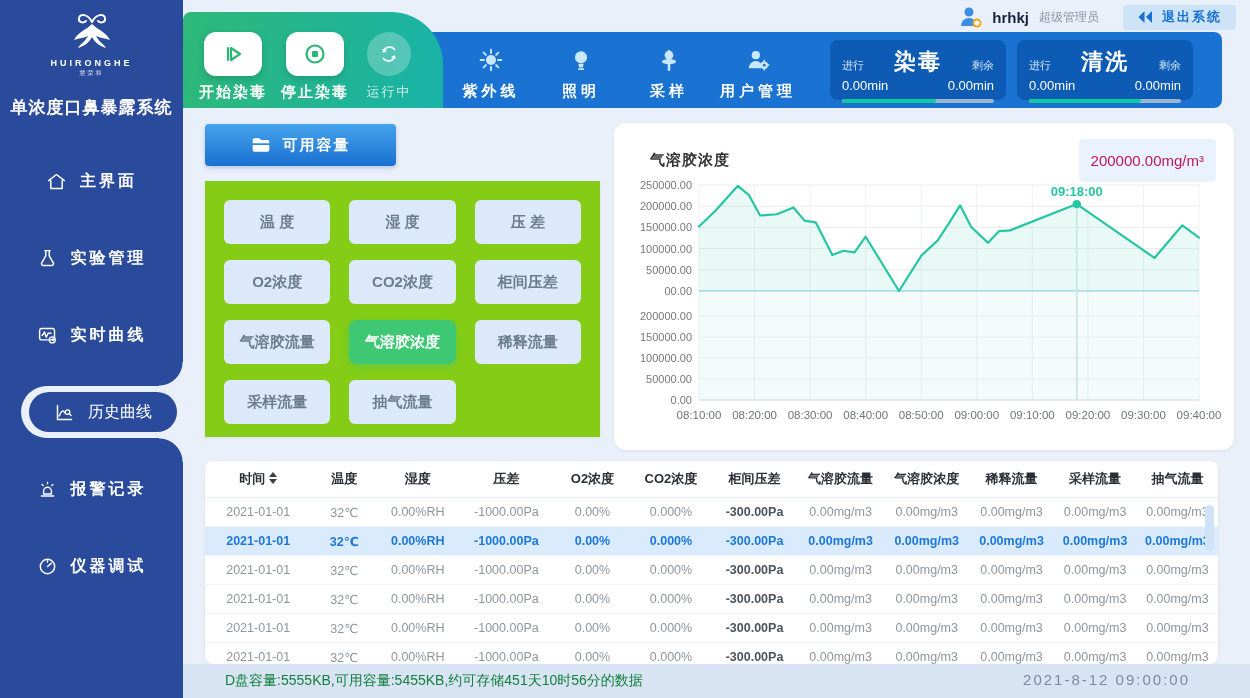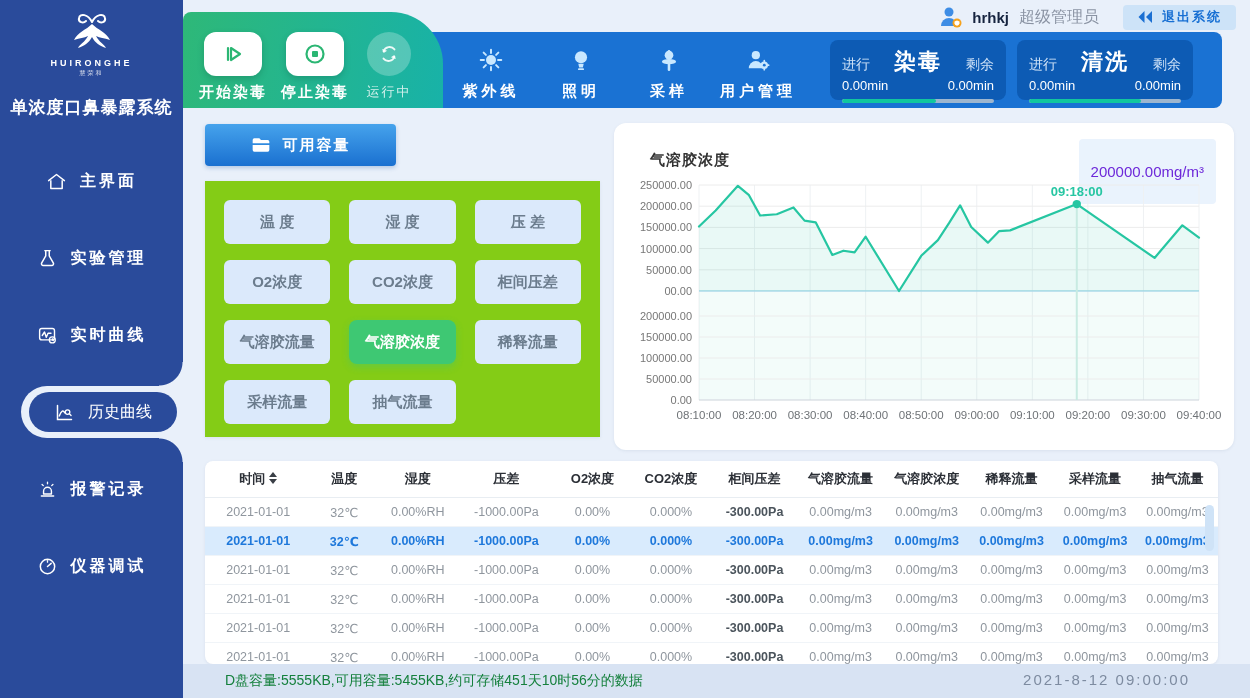--- a/index.html
+++ b/index.html
@@ -28,49 +28,49 @@
   .g-item{position:absolute;top:20px;width:80px;text-align:center;}
   .g-btn{width:58px;height:44px;margin:0 auto;background:#fff;border-radius:12px;display:flex;align-items:center;justify-content:center;box-shadow:0 3px 6px rgba(10,80,60,.25);cursor:pointer;}
   .g-run{width:44px;height:44px;margin:0 auto;background:rgba(255,255,255,.25);border-radius:50%;display:flex;align-items:center;justify-content:center;}
   .g-lbl{margin-top:7px;color:#fff;font-size:15px;font-weight:bold;letter-spacing:2px;}
   .g-lbl.dim{color:rgba(255,255,255,.8);font-size:13px;font-weight:normal;}
   .tool{position:absolute;top:12px;width:96px;text-align:center;cursor:pointer;}
   .tool .t-ico{height:32px;display:flex;align-items:center;justify-content:center;}
   .tool .t-lbl{margin-top:6px;color:#fff;font-size:15px;font-weight:bold;letter-spacing:4px;}
   .pcard{position:absolute;top:8px;width:176px;height:60px;background:#0d5bb4;border-radius:8px;padding:7px 12px 9px;box-sizing:border-box;}
   .pc-row{display:flex;justify-content:space-between;align-items:baseline;color:#fff;}
-  .pc-small{font-size:14px;color:#cfe2f7;}
+  .pc-small{font-size:11px;color:#cfe2f7;}
   .pc-name{font-size:22px;font-weight:bold;letter-spacing:2px;}
   .pc-val{font-size:13px;}
   .pc-bar{height:4px;background:#9db6cf;border-radius:2px;margin-top:6px;overflow:hidden;}
   .pc-fill{height:100%;background:#12c79e;border-radius:2px;}
 
   
   .userbar{position:absolute;top:3px;right:14px;height:28px;display:flex;align-items:center;}
   .u-name{font-size:15px;font-weight:bold;color:#16243f;margin-left:8px;}
-  .u-role{font-size:16px;color:#8a93a3;margin-left:10px;}
+  .u-role{font-size:12px;color:#8a93a3;margin-left:10px;}
   .logout{margin-left:24px;height:25px;background:#cde3f8;border-radius:4px;display:flex;align-items:center;gap:7px;padding:0 14px;color:#176fd3;font-size:13px;font-weight:bold;letter-spacing:2px;cursor:pointer;}
 
   
   .act-btn{position:absolute;top:124px;height:42px;background:linear-gradient(180deg,#46a3ec,#1a70d0);border-radius:4px;
      display:flex;align-items:center;justify-content:center;gap:12px;color:#fff;font-size:15px;font-weight:bold;letter-spacing:2px;cursor:pointer;box-shadow:0 2px 4px rgba(20,80,160,.25);}
   #btn-open{left:205px;width:191px;}
   #btn-export{left:410px;width:190px;}
 
   
   .param-panel{position:absolute;left:205px;top:181px;width:395px;height:256px;background:#84cc16;border-radius:0;box-shadow:0 1px 3px rgba(120,140,170,.15);}
   .param-grid{position:absolute;left:19px;top:19px;right:19px;display:grid;grid-template-columns:repeat(3,1fr);column-gap:19px;row-gap:16px;}
   .param-btn{height:44px;background:#dbe9fb;border-radius:6px;display:flex;align-items:center;justify-content:center;
      font-size:15px;color:#6b7c8d;font-weight:bold;cursor:pointer;}
   .param-btn.sel{background:#3ec873;color:#fff;box-shadow:0 3px 7px rgba(62,200,115,.45);border-radius:8px;}
 
   
   .chart-panel{position:absolute;left:614px;top:123px;width:620px;height:327px;background:#fff;border-radius:12px;box-shadow:0 1px 3px rgba(120,140,170,.15);}
   .chart-title{position:absolute;left:36px;top:28px;font-size:15px;font-weight:bold;color:#333;letter-spacing:1px;}
-  .chart-value{position:absolute;right:18px;top:16px;background:#eaf3fd;border-radius:4px;padding:24px 12px;font-size:15px;color:#6d28d9;}
+  .chart-value{position:absolute;right:18px;top:16px;background:#eaf3fd;border-radius:4px;padding:13px 12px;font-size:15px;color:#be185d;}
   #chart-svg{position:absolute;left:10px;top:48px;}
 
   
   .table-panel{position:absolute;left:205px;top:461px;width:1013px;height:203px;background:#fff;border-radius:8px;overflow:hidden;box-shadow:0 1px 3px rgba(120,140,170,.15);}
   .t-head,.t-row{display:grid;grid-template-columns:10.5% 6.5% 8% 9.5% 7.5% 8% 8.5% 8.5% 8.5% 8.25% 8.25% 8%;align-items:center;}
   .t-head{height:36px;border-bottom:1px solid #e8edf2;}
   .t-head .hc{font-size:13px;font-weight:bold;color:#2b2f36;text-align:center;}
   .t-row{height:28px;border-bottom:1px solid #f0f4f8;}
   .t-row .c{font-size:12.5px;color:#8f969e;text-align:center;}
   .t-row .c.dark{color:#4b545c;font-weight:bold;}

